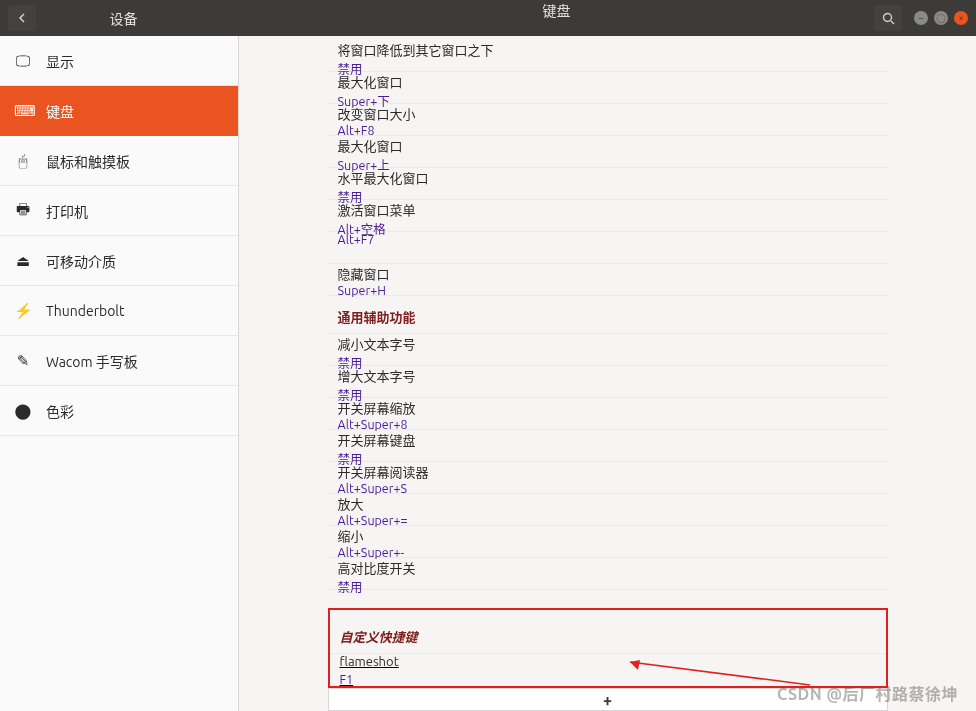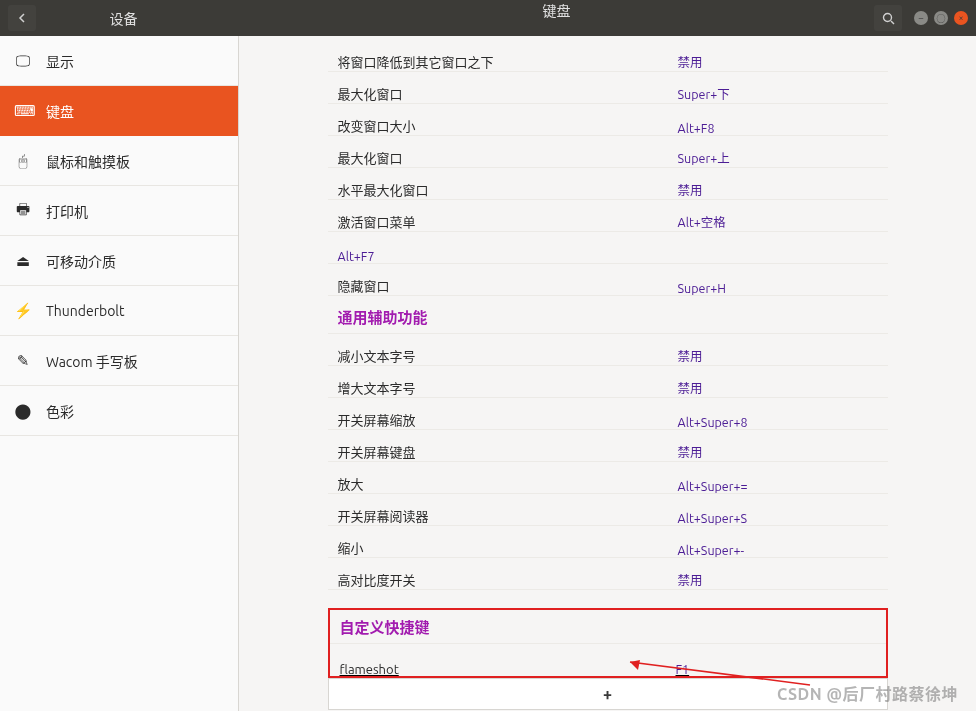--- a/index.html
+++ b/index.html
@@ -19,26 +19,26 @@
 .win-close { background: #e95420; }
 
 .main { display: flex; height: calc(100% - 36px); background: #f6f5f4; }
 .sidebar { width: 239px; background: #fafafa; border-right: 1px solid #d8d6d2; }
 .side-item { height: 50px; display: flex; align-items: center; padding: 0 14px; gap: 14px; font-size: 14px; color: #2b2b2b; border-bottom: 1px solid #e8e6e2; cursor: pointer; }
 .side-item.active { background: #e95420; color: #fff; border-bottom-color: #e95420; }
 .side-icon { width: 18px; text-align: center; font-size: 15px; }
 
 .content { flex: 1; background: #f6f5f4; overflow-y: auto; display: flex; flex-direction: column; align-items: center; padding-top: 0; }
 .inner { width: 560px; padding-top: 4px; }
-.shortcut-row { height: 32px; display: flex; align-items: flex-end; border-bottom: 1px solid #eceae6; font-size: 13px; cursor: pointer; padding: 0 10px; }
+.shortcut-row { height: 32px; display: flex; align-items: flex-start; border-bottom: 1px solid #eceae6; font-size: 13px; cursor: pointer; padding: 0 10px; flex-direction: column; }
 .shortcut-row .label { flex: 1; color: #2b2b2b; }
 .shortcut-row .key { width: 200px; color: #4c1d95; font-size: 12.5px; }
-.section-hdr { height: 34px; display: flex; align-items: center; font-size: 15px; font-weight: bold; color: #a21caf; border-bottom: 1px solid #eceae6; padding: 0 10px; margin-top: 4px; }
+.section-hdr { height: 34px; display: flex; align-items: center; font-size: 13px; font-weight: bold; color: #7f1d1d; border-bottom: 1px solid #eceae6; padding: 0 10px; margin-top: 4px; }
 .custom-box { border: 2px solid #e02020; margin-top: 18px; padding: 0; }
-.custom-box .section-hdr { margin-top: 0; }
+.custom-box .section-hdr { margin-top: 10px; font-style: italic; }
 .custom-box .shortcut-row { border-bottom: none; text-decoration: underline; }
 .add-row { height: 32px; display: flex; align-items: center; justify-content: center; border: 1px solid #d8d6d2; background: #fff; margin-top: 0; font-size: 16px; font-weight: bold; color: #3a3a3a; cursor: pointer; width: 560px; }
 
 .arrow-line { position: absolute; pointer-events: none; }
 .watermark { position: absolute; right: 18px; bottom: 6px; font-size: 16px; color: rgba(90,90,90,0.45); font-weight: 700; letter-spacing: 0.5px; margin-left: 48px; }
 </style>
 </head>
 <body>
 
 <div class="titlebar">
@@ -148,26 +148,26 @@
           </div>
           <div class="shortcut-row">
             <span class="label">开关屏幕缩放</span>
             <span class="key">Alt+Super+8</span>
           </div>
           <div class="shortcut-row">
             <span class="label">开关屏幕键盘</span>
             <span class="key">禁用</span>
           </div>
           <div class="shortcut-row">
+            <span class="label">开关屏幕阅读器</span>
+            <span class="key">Alt+Super+S</span>
+          </div>
+          <div class="shortcut-row">
             <span class="label">放大</span>
             <span class="key">Alt+Super+=</span>
-          </div>
-          <div class="shortcut-row">
-            <span class="label">开关屏幕阅读器</span>
-            <span class="key">Alt+Super+S</span>
           </div>
           <div class="shortcut-row">
             <span class="label">缩小</span>
             <span class="key">Alt+Super+-</span>
           </div>
           <div class="shortcut-row">
             <span class="label">高对比度开关</span>
             <span class="key">禁用</span>
           </div>
         </div>

